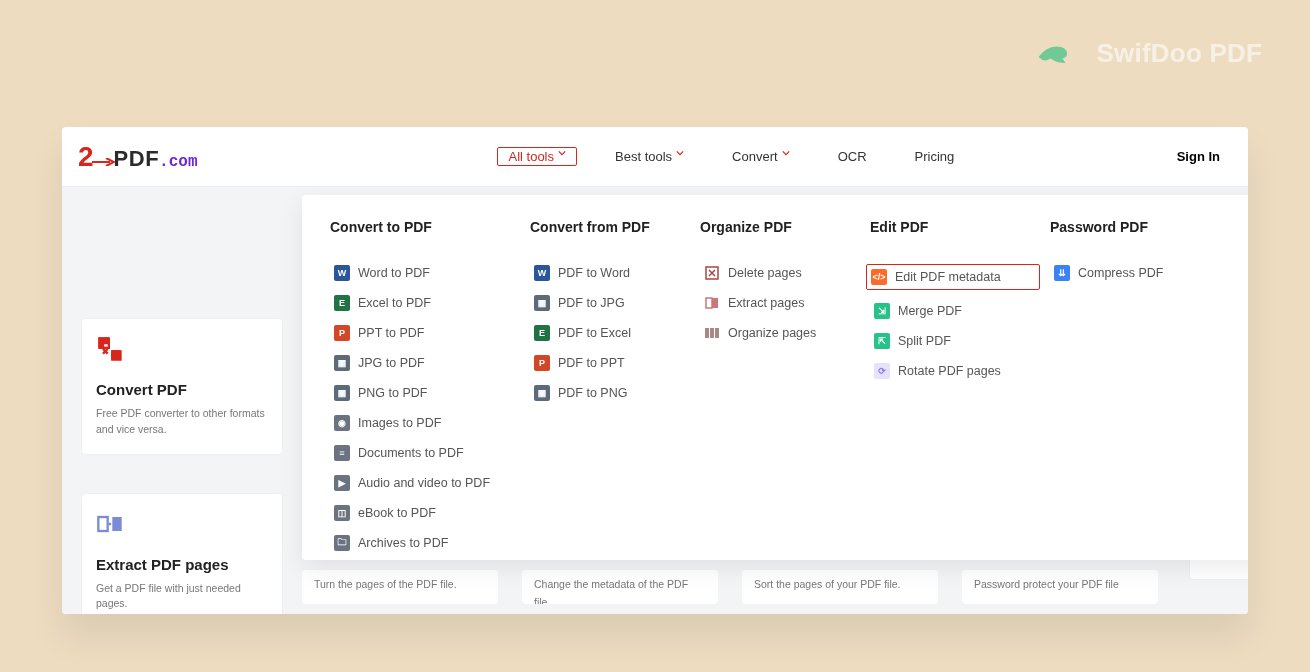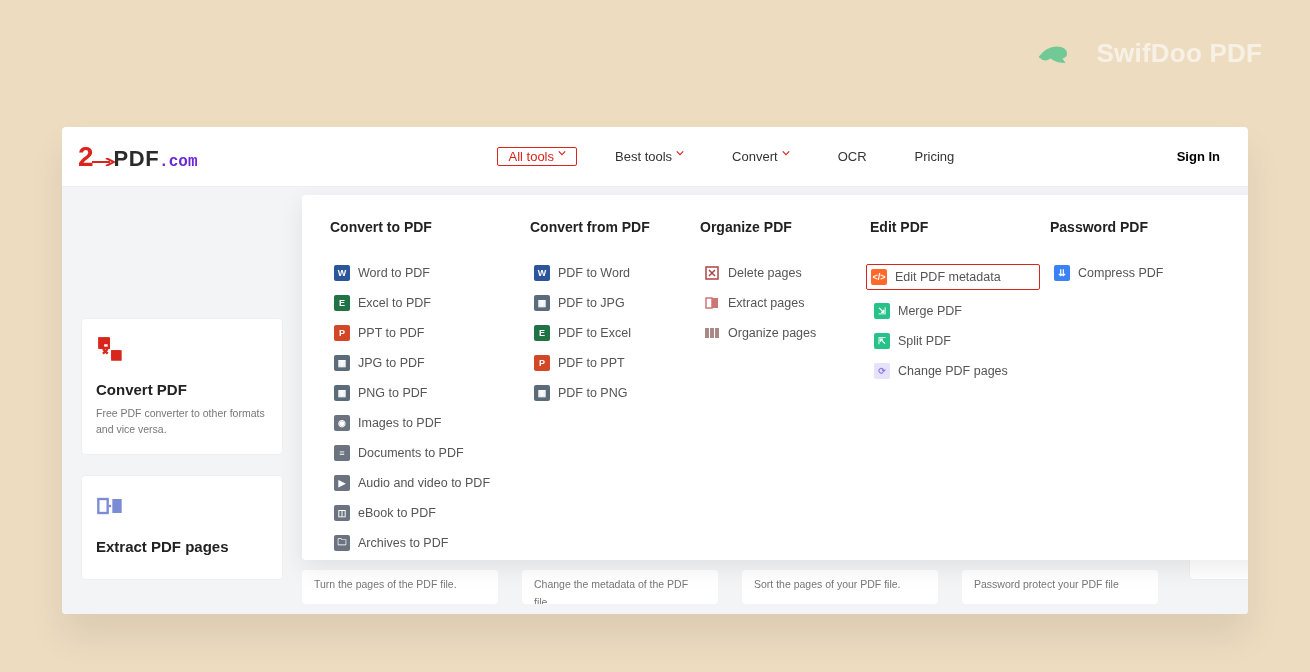--- a/index.html
+++ b/index.html
@@ -14,21 +14,21 @@
   .logo-arrow { width: 24px; height: 8px; margin-left: -2px; margin-right: -2px; }
   .logo-pdf { color: #2b2b2b; letter-spacing: 0.5px; }
   .logo-com { color: #6d28d9; font-size: 16px; font-weight: 700; font-family: Liberation Mono, monospace; }
   .nav { display: flex; align-items: center; margin-left: 300px; gap: 28px; }
   .nav-item { font-size: 13px; color: #333; cursor: pointer; display: inline-flex; align-items: flex-start; gap: 4px; padding: 1px 10px; }
   .nav-item.active { color: #d8261c; border: 1.5px solid #d8261c; border-radius: 2px; }
   .chev { width: 8px; height: 8px; }
   .chev.red path { stroke: #d8261c; }
   .signin { margin-left: auto; color: #000000; font-size: 13px; font-weight: 600; cursor: pointer; }
   .content { position: relative; height: calc(100% - 60px); background: #f3f4f6; padding: 12px 20px; }
-  .cards-left { position: absolute; left: 20px; top: 132px; display: flex; flex-direction: column; gap: 22px; width: 200px; }
+  .cards-left { position: absolute; left: 20px; top: 132px; display: flex; flex-direction: column; gap: 40px; width: 200px; }
   .cards-right { position: absolute; right: -36px; top: 132px; display: flex; flex-direction: column; gap: 22px; width: 94px; }
   .card { background: #fff; border-radius: 4px; padding: 16px 14px 16px 14px; box-shadow: 0 0 0 1px rgba(0,0,0,0.02); }
   .card .cicon { width: 28px; height: 28px; color: #d8261c; margin-bottom: 14px; }
   .card h3 { font-size: 15px; font-weight: 700; color: #222; margin-bottom: 8px; }
   .card p { font-size: 10.5px; color: #777; line-height: 1.5; }
   .card.right .cicon { color: #666; }
   .peek-row { position: absolute; left: 240px; right: -40px; bottom: 10px; display: flex; gap: 24px; }
   .peek { background: #fff; flex: 0 0 196px; height: 34px; padding: 4px 12px 0 12px; border-radius: 4px; overflow: hidden; }
   .peek span { font-size: 10.5px; color: #777; }
   .megamenu { position: absolute; left: 240px; top: 8px; right: -40px; bottom: 54px; background: #fff; border-radius: 4px; box-shadow: 0 8px 24px rgba(0,0,0,0.08); padding: 24px 28px; display: grid; grid-template-columns: 190px 160px 160px 170px 140px; gap: 10px; }
@@ -112,20 +112,21 @@
         <h3>Convert PDF</h3>
         <p>Free PDF converter to other formats and vice versa.</p>
       </div>
       <div class="card">
         <svg class="cicon" viewBox="0 0 24 24">
             <rect x="2" y="6" width="8" height="12" fill="none" stroke="#7b8bd6" stroke-width="2"></rect>
             <rect x="14" y="6" width="8" height="12" fill="#7b8bd6"></rect>
             <path d="M11 12h2" stroke="#7b8bd6" stroke-width="2"></path>
           </svg>
         <h3>Extract PDF pages</h3>
+        <p>Get a PDF file with just needed pages.</p>
       </div>
     </div>
 
     <div class="cards-right">
       <div class="card right">
         <svg class="cicon" viewBox="0 0 24 24">
             <path fill="none" stroke="#555" stroke-width="2" d="M4 6h16M8 6V4h8v2M6 6l1 14h10l1-14M10 10v8M14 10v8"></path>
           </svg>
         <h3>Del</h3>
         <p>Delet</p>
@@ -251,21 +252,21 @@
         <div class="item">
             <span class="ficon ic-merge">⇲</span>
             <span>Merge PDF</span>
           </div>
         <div class="item">
             <span class="ficon ic-split">⇱</span>
             <span>Split PDF</span>
           </div>
         <div class="item">
             <span class="ficon ic-rotate" style="background:#e6e2fb;">⟳</span>
-            <span>Change PDF pages</span>
+            <span>Rotate PDF pages</span>
           </div>
       </div>
 
       <div class="col">
         <h4>Password PDF</h4>
         <div class="item">
             <span class="ficon ic-compress">⇊</span>
             <span>Compress PDF</span>
           </div>
       </div>

